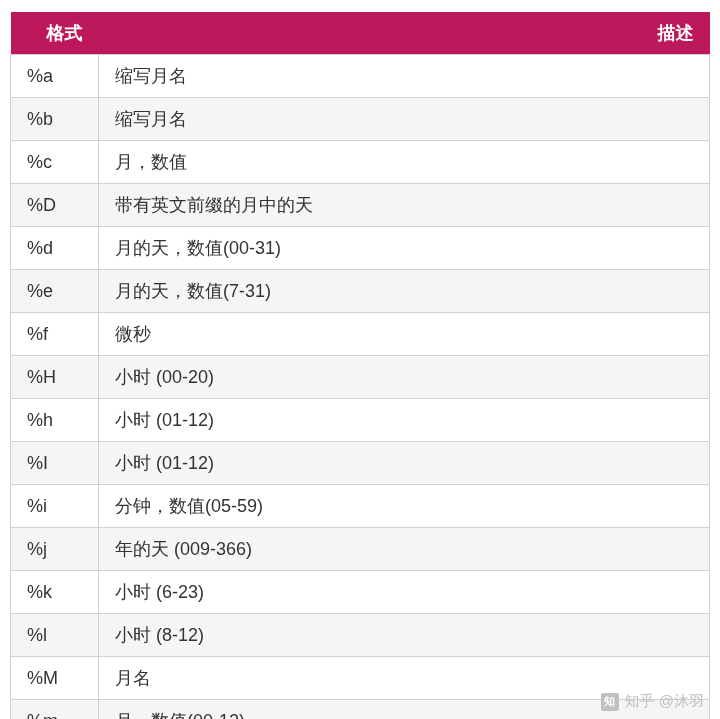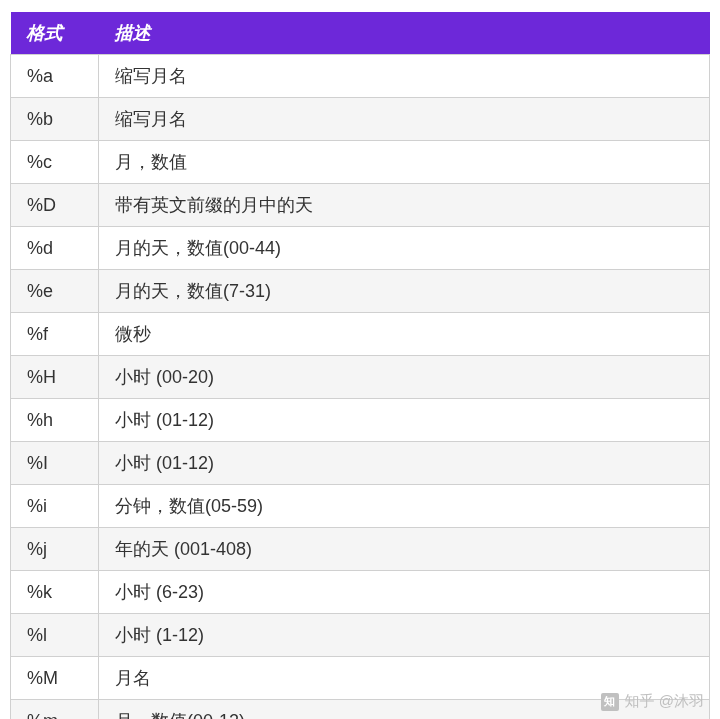--- a/index.html
+++ b/index.html
@@ -8,28 +8,27 @@
       background: #ffffff;
       padding: 12px 10px;
       width: 720px;
     }
     table {
       width: 700px;
       border-collapse: collapse;
       background: #ffffff;
     }
     thead th {
-      background: #6d28d9;
+      background: #be185d;
       color: #ffffff;
-      text-align: left;
+      text-align: right;
       padding: 9px 16px;
       font-size: 18px;
       font-weight: bold;
       border: none;
-      font-style: italic;
     }
     thead th:first-child {
       width: 88px;
     }
     tbody td {
       border: 1px solid #d0d0d0;
       padding: 9px 16px;
       font-size: 18px;
       color: #333333;
       vertical-align: middle;
@@ -88,21 +87,21 @@
     <tr>
         <td>%c</td>
         <td>月，数值</td>
       </tr>
     <tr>
         <td>%D</td>
         <td>带有英文前缀的月中的天</td>
       </tr>
     <tr>
         <td>%d</td>
-        <td>月的天，数值(00-44)</td>
+        <td>月的天，数值(00-31)</td>
       </tr>
     <tr>
         <td>%e</td>
         <td>月的天，数值(7-31)</td>
       </tr>
     <tr>
         <td>%f</td>
         <td>微秒</td>
       </tr>
     <tr>
@@ -116,29 +115,29 @@
     <tr>
         <td>%I</td>
         <td>小时 (01-12)</td>
       </tr>
     <tr>
         <td>%i</td>
         <td>分钟，数值(05-59)</td>
       </tr>
     <tr>
         <td>%j</td>
-        <td>年的天 (001-408)</td>
+        <td>年的天 (009-366)</td>
       </tr>
     <tr>
         <td>%k</td>
         <td>小时 (6-23)</td>
       </tr>
     <tr>
         <td>%l</td>
-        <td>小时 (1-12)</td>
+        <td>小时 (8-12)</td>
       </tr>
     <tr>
         <td>%M</td>
         <td>月名</td>
       </tr>
     <tr>
         <td>%m</td>
         <td>月，数值(00-12)</td>
       </tr>
 

